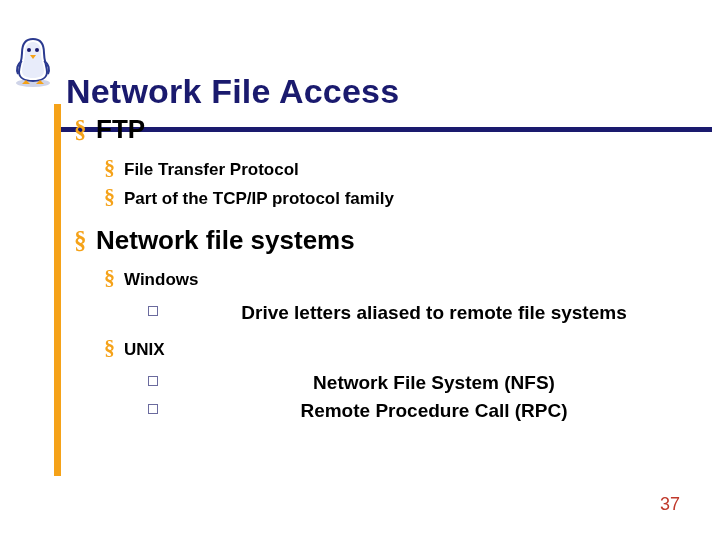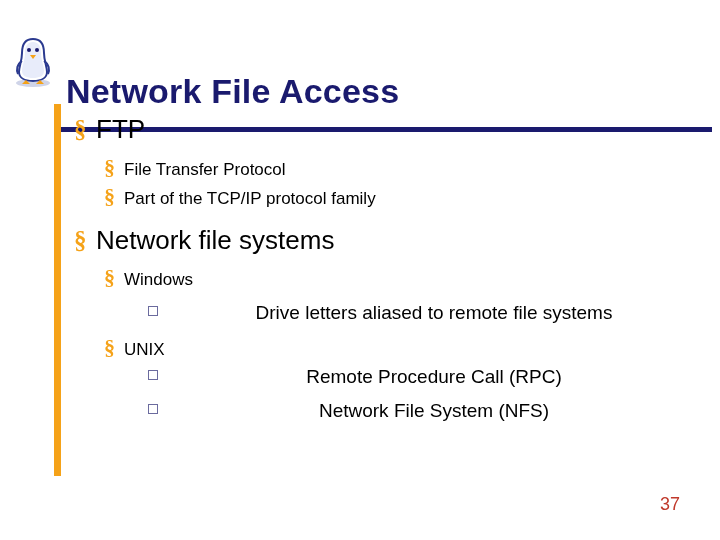--- a/index.html
+++ b/index.html
@@ -82,20 +82,21 @@
   .bmark {
     flex: 0 0 auto;
     color: #f5a218;
     font-family: "Liberation Serif", serif;
     font-weight: bold;
     line-height: 1;
   }
   .btext {
     flex: 1 1 auto;
     color: #000000;
+    font-weight: bold;
   }
 
   
   .lvl1 { margin-left: 8px; margin-top: 2px; }
   .lvl1 .bmark { font-size: 25px; width: 22px; }
   .lvl1 .btext { font-size: 26px; }
 
   
   .lvl2 { margin-left: 38px; margin-top: 2px; }
   .lvl2 .bmark { font-size: 22px; width: 20px; }
@@ -196,27 +197,27 @@
     <div class="bullet-row lvl3 gap-md">
       <span class="bmark"><span class="sq"></span></span>
       <span class="btext">Drive letters aliased to remote file systems</span>
     </div>
 
     <div class="bullet-row lvl2 gap-md">
       <span class="bmark">§</span>
       <span class="btext">UNIX</span>
     </div>
 
+    <div class="bullet-row lvl3 gap-md">
+      <span class="bmark"><span class="sq"></span></span>
+      <span class="btext">Network File System (NFS)</span>
+    </div>
+
     <div class="bullet-row lvl3 gap-sm">
       <span class="bmark"><span class="sq"></span></span>
       <span class="btext">Remote Procedure Call (RPC)</span>
     </div>
 
-    <div class="bullet-row lvl3 gap-md">
-      <span class="bmark"><span class="sq"></span></span>
-      <span class="btext">Network File System (NFS)</span>
-    </div>
-
   </div>
 
   <div class="footer-right">37</div>
 
 </div>
 
 </body></html>

